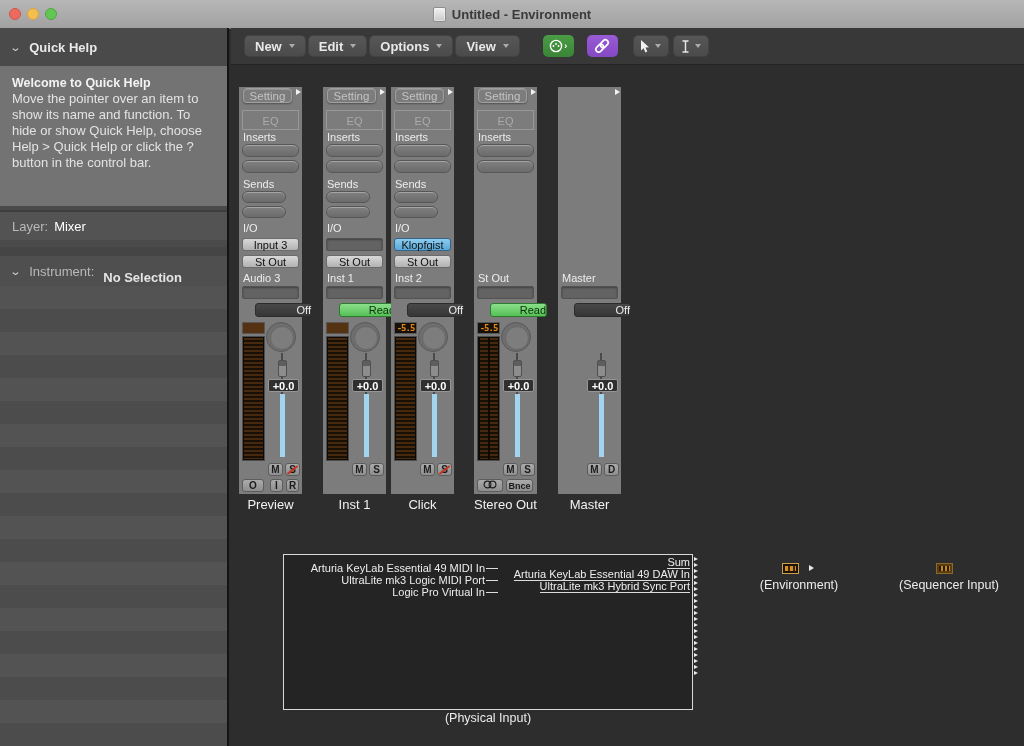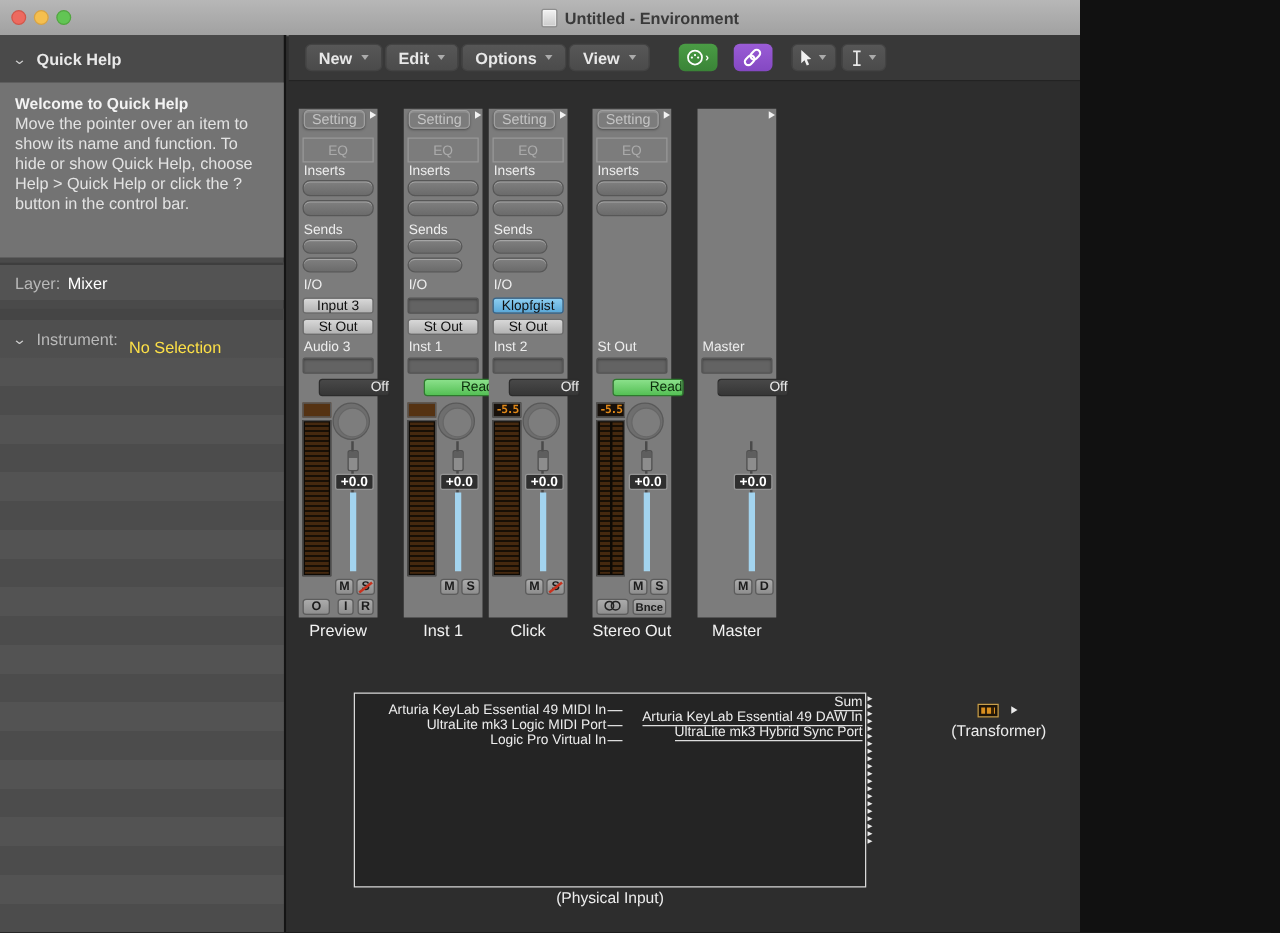--- a/index.html
+++ b/index.html
@@ -1,16 +1,16 @@
 <!DOCTYPE html>
 <html><head>
 <meta charset="utf-8">
 <style>
   html,body{margin:0;padding:0;background:#111;}
-  #app{position:relative;width:864px;height:746px;overflow:hidden;background:#2d2d2d;
+  #app{position:relative;width:1024px;height:746px;overflow:hidden;background:#2d2d2d;
        font-family:"Liberation Sans",sans-serif;-webkit-font-smoothing:antialiased;}
   
   #titlebar{position:absolute;top:0;left:0;width:1024px;height:28px;
     background:linear-gradient(#b7b7b7,#a1a1a1);border-bottom:1px solid #6d6d6d;}
   .tl{position:absolute;top:8px;width:12px;height:12px;border-radius:50%;}
   .tl.red{left:9px;background:#ed6a5f;border:1px solid #d1564a;box-sizing:border-box;}
   .tl.yel{left:27px;background:#f5bf4f;border:1px solid #d8a343;box-sizing:border-box;}
   .tl.grn{left:45px;background:#62c554;border:1px solid #51a63f;box-sizing:border-box;}
   #title-wrap{position:absolute;left:0;right:0;top:0;height:28px;display:flex;
     align-items:center;justify-content:center;gap:6px;}
@@ -28,21 +28,21 @@
   #help-heading{font-size:12.5px;font-weight:bold;color:#f3f3f3;margin-bottom:1px;}
   #help-body{font-size:13px;color:#e3e3e3;line-height:16px;}
   #layer-row{position:absolute;top:182px;left:0;right:0;height:28px;background:#535353;
     border-top:2px solid #3e3e3e;display:flex;align-items:center;padding-left:12px;font-size:13px;}
   #layer-row .k{color:#b9b9b9;}
   #layer-row .v{color:#ffffff;margin-left:6px;}
   #inst-row{position:absolute;top:219px;left:0;right:0;height:30px;background:#4f4f4f;
     border-top:9px solid #454545;box-sizing:content-box;display:flex;align-items:center;
     gap:9px;padding-left:11px;font-size:13px;}
   #inst-row .k{color:#b9b9b9;}
-  #inst-row .v{color:#fde047;font-weight:normal;margin-top:12px;}
+  #inst-row .v{color:#e5e5e5;font-weight:bold;margin-top:12px;}
   #inst-list{position:absolute;top:258px;left:0;right:0;bottom:0;
     background:repeating-linear-gradient(to bottom,#535353 0 23px,#4c4c4c 23px 46px);}
   
   #toolbar{position:absolute;top:28px;left:231px;right:0;height:36px;background:#383838;
     border-bottom:1px solid #232323;box-sizing:content-box;display:flex;align-items:center;
     padding-left:13px;}
   .tb-menu{height:22px;background:linear-gradient(#575757,#4b4b4b);border:1px solid #434343;
     border-radius:5px;color:#e8e8e8;font-size:13px;font-weight:bold;display:flex;
     align-items:center;gap:7px;padding:0 10px;margin-right:2px;box-sizing:border-box;}
   .chv-t{width:0;height:0;border-left:3.5px solid transparent;border-right:3.5px solid transparent;
@@ -397,20 +397,20 @@
         <div class="pin"></div>
         <div class="pin"></div>
         <div class="pin"></div>
       </div>
     <div class="env-label" style="left:182px;top:646px;width:150px;">(Physical Input)</div>
 
     <div id="tf-icon">
         <span class="inner"></span>
       </div>
     <div id="tf-pin"></div>
-    <div class="env-label" style="left:493px;top:513px;width:150px;">(Transformer)</div>
+    <div class="env-label" style="left:493px;top:513px;width:150px;">(Environment)</div>
 
     <div id="sq-icon">
         <span class="inner"></span>
       </div>
     <div class="env-label" style="left:643px;top:513px;width:150px;">(Sequencer Input)</div>
   </div>
 </div>
 
 </body></html>

